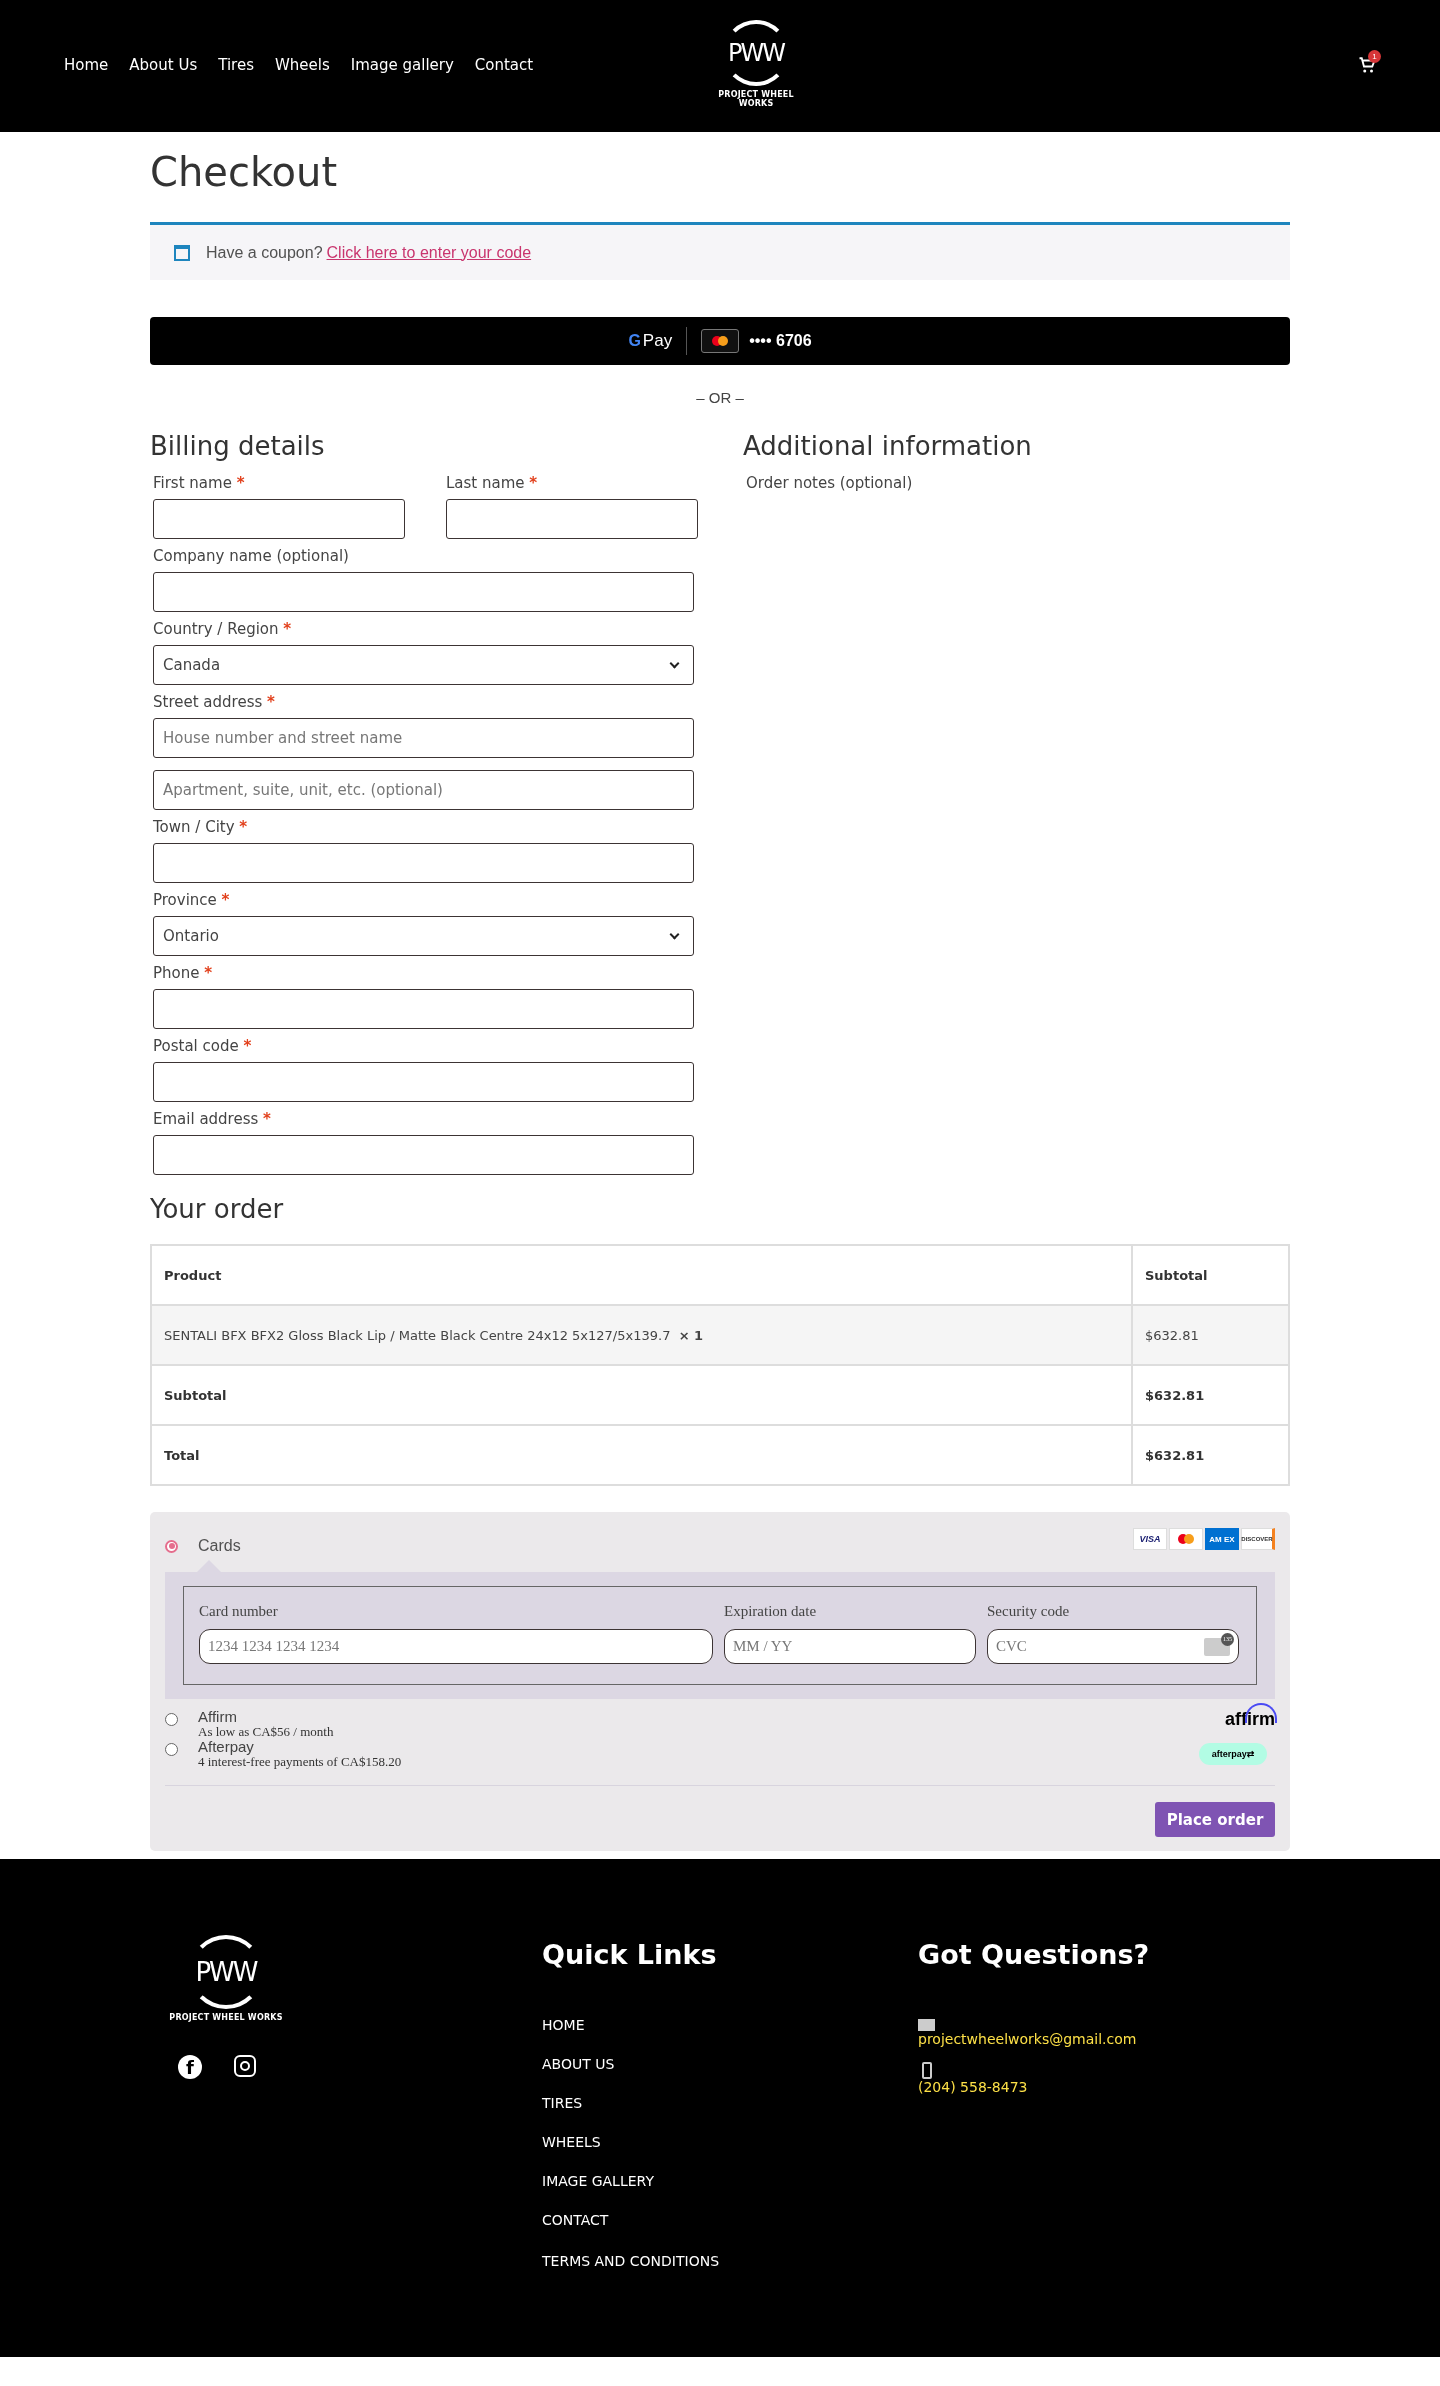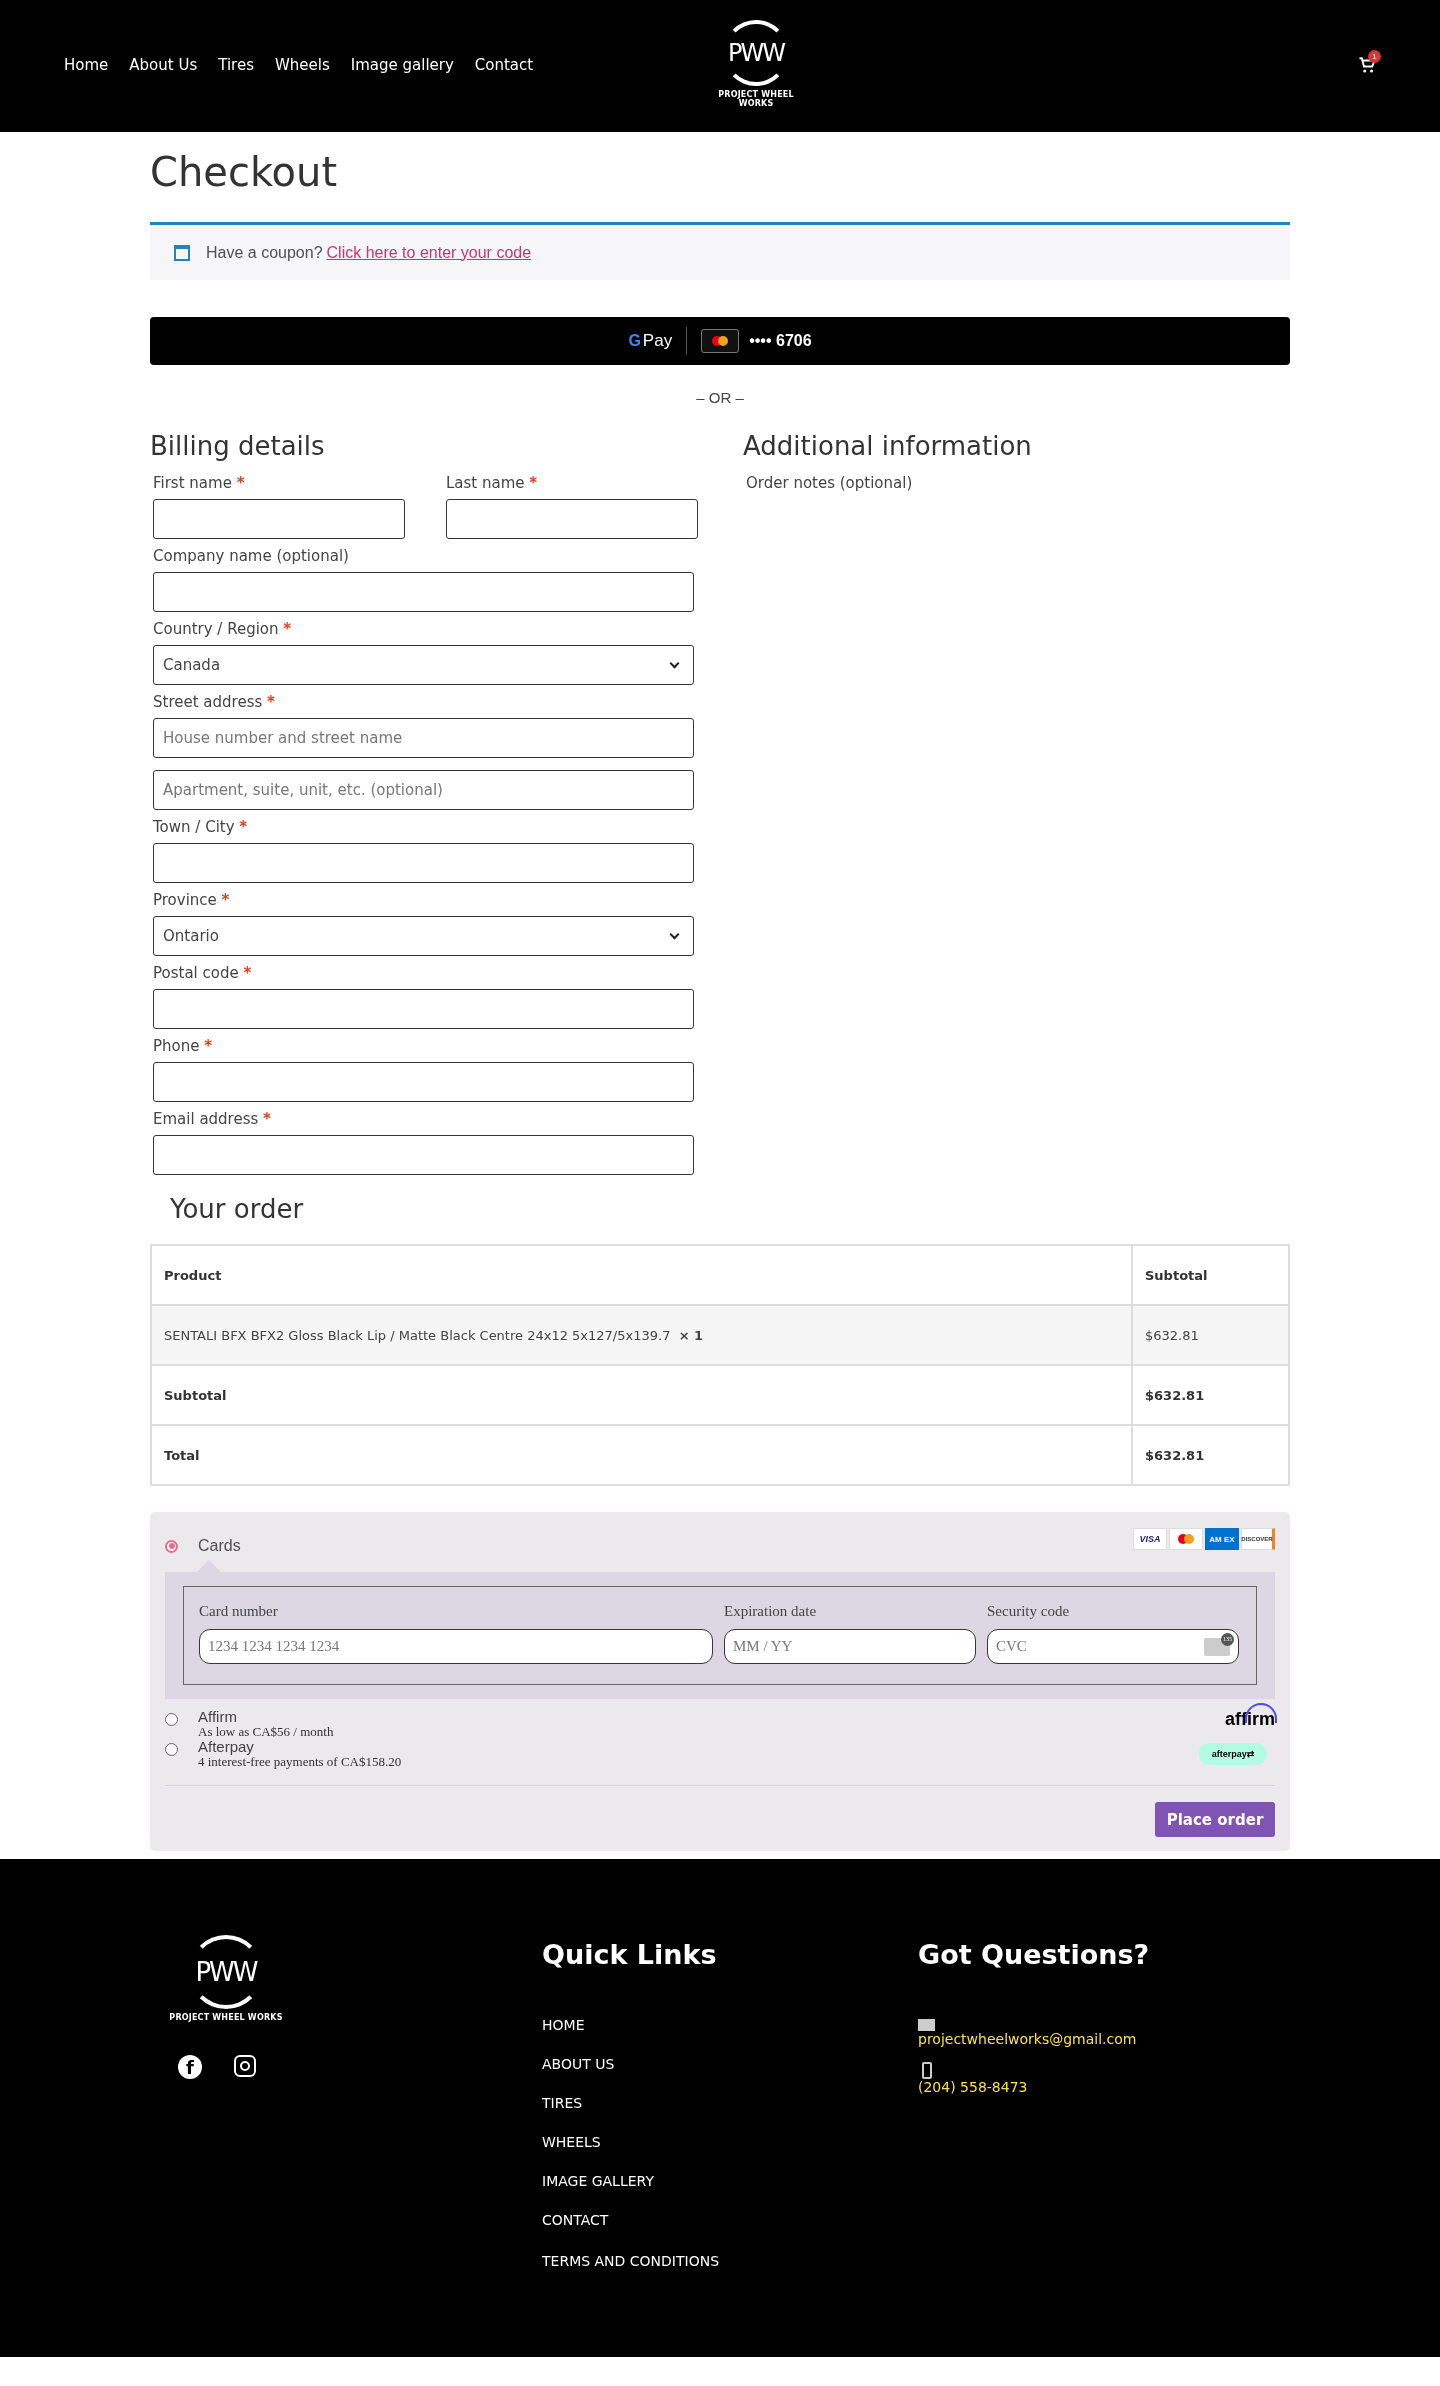--- a/index.html
+++ b/index.html
@@ -42,21 +42,21 @@
   .req { color: #e2401c; font-weight: bold; }
   .input { width: 541px; height: 40px; border: 1px solid #3c3434; border-radius: 3px; background: #fff; padding: 0 9px; font-size: 16px; color: #444; display: flex; align-items: center; font-family: "DejaVu Sans", sans-serif; font-size: 15px; }
   .input.ph { color: #777; }
   .input.select { justify-content: space-between; }
   .chev { width: 7px; height: 7px; border-right: 2px solid #222; border-bottom: 2px solid #222; transform: rotate(45deg); margin-right: 6px; margin-top: -4px; }
   .row2 { display: flex; gap: 38px; }
   .row2 .input { width: 252px; }
   .stack-gap { margin-top: 12px; }
   textarea.notes { width: 541px; height: 62px; border: 1px solid #3c3434; border-radius: 3px; padding: 8px 8px; resize: vertical; font-family: "DejaVu Sans", sans-serif; font-size: 14px; color: #777; }
 
-  .order-title { margin-top: 14px; margin-left: 20px; }
+  .order-title { margin-top: 14px; }
   table.order { width: 1140px; border-collapse: collapse; margin-top: 15px; font-size: 14px; font-family: "DejaVu Sans", sans-serif; font-size: 13px; }
   table.order td, table.order th { border: 2px solid #ddd; height: 60px; padding: 0 12px; text-align: left; }
   table.order th { font-weight: bold; color: #333; }
   table.order .col2 { width: 157px; }
   table.order tr.item td { background: #f5f5f5; color: #444; }
   table.order tr.tot td { font-weight: bold; }
 
   .payment { margin-top: 26px; background: #ebe9eb; border-radius: 5px; padding: 14px 15px 0 15px; }
   .pm-row { display: flex; align-items: center; position: relative; height: 40px; }
   .radio { width: 13px; height: 13px; border-radius: 50%; border: 1px solid #666; background: #fff; margin-right: 20px; }
@@ -193,26 +193,26 @@
 
       <div class="field">
         <label><span>Province</span> <span class="req">*</span></label>
         <div class="input select">
           <span>Ontario</span>
           <span class="chev"></span>
         </div>
       </div>
 
       <div class="field">
+        <label><span>Phone</span> <span class="req">*</span></label>
+        <div class="input"></div>
+      </div>
+
+      <div class="field">
         <label><span>Postal code</span> <span class="req">*</span></label>
-        <div class="input"></div>
-      </div>
-
-      <div class="field">
-        <label><span>Phone</span> <span class="req">*</span></label>
         <div class="input"></div>
       </div>
 
       <div class="field">
         <label><span>Email address</span> <span class="req">*</span></label>
         <div class="input"></div>
       </div>
     </section>
 
     <section class="col-right">

